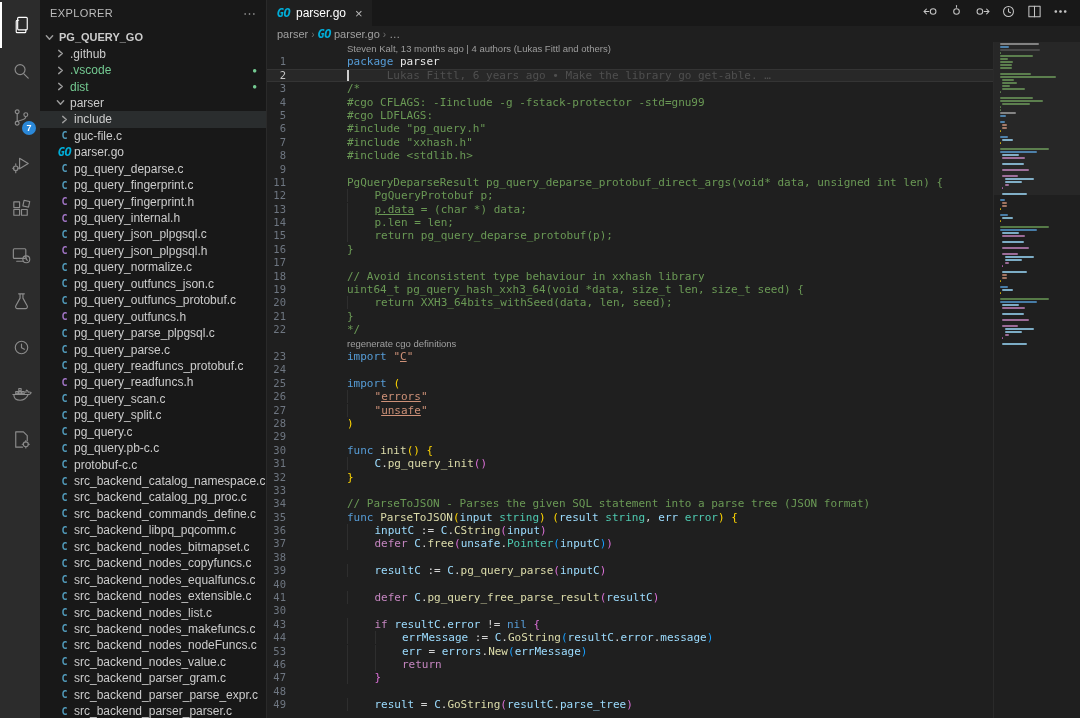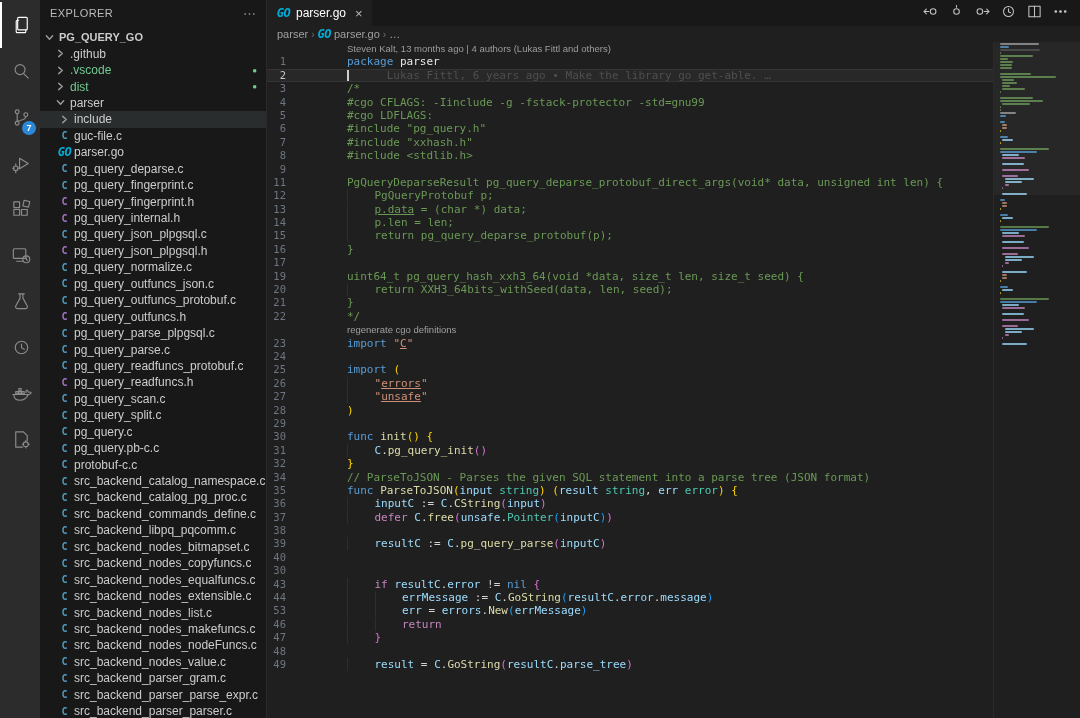--- a/index.html
+++ b/index.html
@@ -401,42 +401,45 @@
           <div class="crow"><span class="num">7</span><span class="txtline"><span class="c-com">#include "xxhash.h"</span></span></div>
           <div class="crow"><span class="num">8</span><span class="txtline"><span class="c-com">#include &lt;stdlib.h&gt;</span></span></div>
           <div class="crow"><span class="num">9</span><span class="txtline"></span></div>
           <div class="crow"><span class="num">11</span><span class="txtline"><span class="c-com">PgQueryDeparseResult pg_query_deparse_protobuf_direct_args(void* data, unsigned int len) {</span></span></div>
           <div class="crow"><span class="num">12</span><span class="txtline"><span class="c-ind">    </span><span class="c-com">PgQueryProtobuf p;</span></span></div>
           <div class="crow"><span class="num">13</span><span class="txtline"><span class="c-ind">    </span><span class="c-com u">p.data</span><span class="c-com"> = (char *) data;</span></span></div>
           <div class="crow"><span class="num">14</span><span class="txtline"><span class="c-ind">    </span><span class="c-com">p.len = len;</span></span></div>
           <div class="crow"><span class="num">15</span><span class="txtline"><span class="c-ind">    </span><span class="c-com">return pg_query_deparse_protobuf(p);</span></span></div>
           <div class="crow"><span class="num">16</span><span class="txtline"><span class="c-com">}</span></span></div>
           <div class="crow"><span class="num">17</span><span class="txtline"></span></div>
+          <div class="crow"><span class="num">18</span><span class="txtline"><span class="c-com">// Avoid inconsistent type behaviour in xxhash library</span></span></div>
           <div class="crow"><span class="num">19</span><span class="txtline"><span class="c-com">uint64_t pg_query_hash_xxh3_64(void *data, size_t len, size_t seed) {</span></span></div>
           <div class="crow"><span class="num">20</span><span class="txtline"><span class="c-ind">    </span><span class="c-com">return XXH3_64bits_withSeed(data, len, seed);</span></span></div>
           <div class="crow"><span class="num">21</span><span class="txtline"><span class="c-com">}</span></span></div>
           <div class="crow"><span class="num">22</span><span class="txtline"><span class="c-com">*/</span></span></div>
           <div class="crow meta lens"><span class="num"></span><span class="txtline"><span class="c-lens">regenerate cgo definitions</span></span></div>
           <div class="crow"><span class="num">23</span><span class="txtline"><span class="c-kw">import</span><span class="c-txt"> </span><span class="c-str">"</span><span class="c-str u">C</span><span class="c-str">"</span></span></div>
           <div class="crow"><span class="num">24</span><span class="txtline"></span></div>
           <div class="crow"><span class="num">25</span><span class="txtline"><span class="c-kw">import</span><span class="c-txt"> </span><span class="c-b1">(</span></span></div>
           <div class="crow"><span class="num">26</span><span class="txtline"><span class="c-ind">    </span><span class="c-str">"</span><span class="c-str u">errors</span><span class="c-str">"</span></span></div>
           <div class="crow"><span class="num">27</span><span class="txtline"><span class="c-ind">    </span><span class="c-str">"</span><span class="c-str u">unsafe</span><span class="c-str">"</span></span></div>
           <div class="crow"><span class="num">28</span><span class="txtline"><span class="c-b1">)</span></span></div>
           <div class="crow"><span class="num">29</span><span class="txtline"></span></div>
           <div class="crow"><span class="num">30</span><span class="txtline"><span class="c-kw">func</span><span class="c-txt"> </span><span class="c-fn">init</span><span class="c-b1">()</span><span class="c-txt"> </span><span class="c-b1">{</span></span></div>
           <div class="crow"><span class="num">31</span><span class="txtline"><span class="c-ind">    </span><span class="c-var">C</span><span class="c-txt">.</span><span class="c-fn">pg_query_init</span><span class="c-b2">()</span></span></div>
           <div class="crow"><span class="num">32</span><span class="txtline"><span class="c-b1">}</span></span></div>
+          <div class="crow"><span class="num">33</span><span class="txtline"></span></div>
           <div class="crow"><span class="num">34</span><span class="txtline"><span class="c-com">// ParseToJSON - Parses the given SQL statement into a parse tree (JSON format)</span></span></div>
           <div class="crow"><span class="num">35</span><span class="txtline"><span class="c-kw">func</span><span class="c-txt"> </span><span class="c-fn">ParseToJSON</span><span class="c-b1">(</span><span class="c-var">input</span><span class="c-txt"> </span><span class="c-ty">string</span><span class="c-b1">)</span><span class="c-txt"> </span><span class="c-b1">(</span><span class="c-var">result</span><span class="c-txt"> </span><span class="c-ty">string</span><span class="c-txt">, </span><span class="c-var">err</span><span class="c-txt"> </span><span class="c-ty">error</span><span class="c-b1">)</span><span class="c-txt"> </span><span class="c-b1">{</span></span></div>
           <div class="crow"><span class="num">36</span><span class="txtline"><span class="c-ind">    </span><span class="c-var">inputC</span><span class="c-txt"> := </span><span class="c-var">C</span><span class="c-txt">.</span><span class="c-fn">CString</span><span class="c-b2">(</span><span class="c-var">input</span><span class="c-b2">)</span></span></div>
           <div class="crow"><span class="num">37</span><span class="txtline"><span class="c-ind">    </span><span class="c-ctl">defer</span><span class="c-txt"> </span><span class="c-var">C</span><span class="c-txt">.</span><span class="c-fn">free</span><span class="c-b2">(</span><span class="c-var">unsafe</span><span class="c-txt">.</span><span class="c-ty">Pointer</span><span class="c-b3">(</span><span class="c-var">inputC</span><span class="c-b3">)</span><span class="c-b2">)</span></span></div>
           <div class="crow"><span class="num">38</span><span class="txtline"></span></div>
           <div class="crow"><span class="num">39</span><span class="txtline"><span class="c-ind">    </span><span class="c-var">resultC</span><span class="c-txt"> := </span><span class="c-var">C</span><span class="c-txt">.</span><span class="c-fn">pg_query_parse</span><span class="c-b2">(</span><span class="c-var">inputC</span><span class="c-b2">)</span></span></div>
           <div class="crow"><span class="num">40</span><span class="txtline"></span></div>
+          <div class="crow"><span class="num">41</span><span class="txtline"><span class="c-ind">    </span><span class="c-ctl">defer</span><span class="c-txt"> </span><span class="c-var">C</span><span class="c-txt">.</span><span class="c-fn">pg_query_free_parse_result</span><span class="c-b2">(</span><span class="c-var">resultC</span><span class="c-b2">)</span></span></div>
           <div class="crow"><span class="num">30</span><span class="txtline"></span></div>
           <div class="crow"><span class="num">43</span><span class="txtline"><span class="c-ind">    </span><span class="c-ctl">if</span><span class="c-txt"> </span><span class="c-var">resultC</span><span class="c-txt">.</span><span class="c-var">error</span><span class="c-txt"> </span><span class="c-txt">!=</span><span class="c-txt"> </span><span class="c-kw">nil</span><span class="c-txt"> </span><span class="c-b2">{</span></span></div>
           <div class="crow"><span class="num">44</span><span class="txtline"><span class="c-ind">    </span><span class="c-ind">    </span><span class="c-var">errMessage</span><span class="c-txt"> := </span><span class="c-var">C</span><span class="c-txt">.</span><span class="c-fn">GoString</span><span class="c-b3">(</span><span class="c-var">resultC</span><span class="c-txt">.</span><span class="c-var">error</span><span class="c-txt">.</span><span class="c-var">message</span><span class="c-b3">)</span></span></div>
           <div class="crow"><span class="num">53</span><span class="txtline"><span class="c-ind">    </span><span class="c-ind">    </span><span class="c-var">err</span><span class="c-txt"> = </span><span class="c-var">errors</span><span class="c-txt">.</span><span class="c-fn">New</span><span class="c-b3">(</span><span class="c-var">errMessage</span><span class="c-b3">)</span></span></div>
           <div class="crow"><span class="num">46</span><span class="txtline"><span class="c-ind">    </span><span class="c-ind">    </span><span class="c-ctl">return</span></span></div>
           <div class="crow"><span class="num">47</span><span class="txtline"><span class="c-ind">    </span><span class="c-b2">}</span></span></div>
           <div class="crow"><span class="num">48</span><span class="txtline"></span></div>
           <div class="crow"><span class="num">49</span><span class="txtline"><span class="c-ind">    </span><span class="c-var">result</span><span class="c-txt"> = </span><span class="c-var">C</span><span class="c-txt">.</span><span class="c-fn">GoString</span><span class="c-b2">(</span><span class="c-var">resultC</span><span class="c-txt">.</span><span class="c-var">parse_tree</span><span class="c-b2">)</span></span></div>
         </div>
       <div class="minimap">

